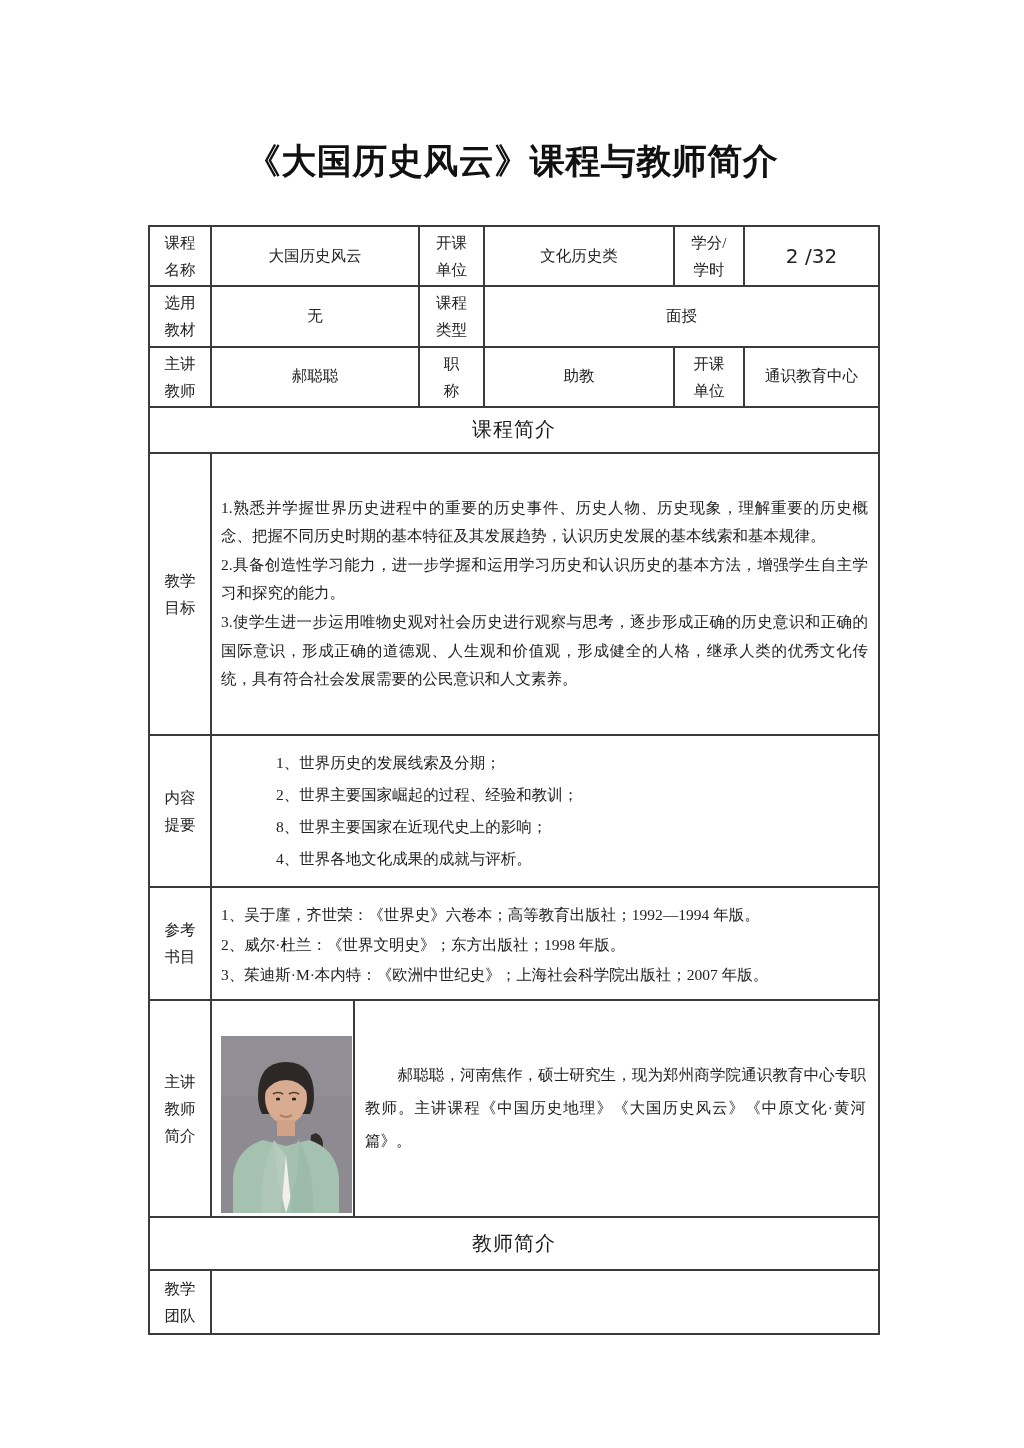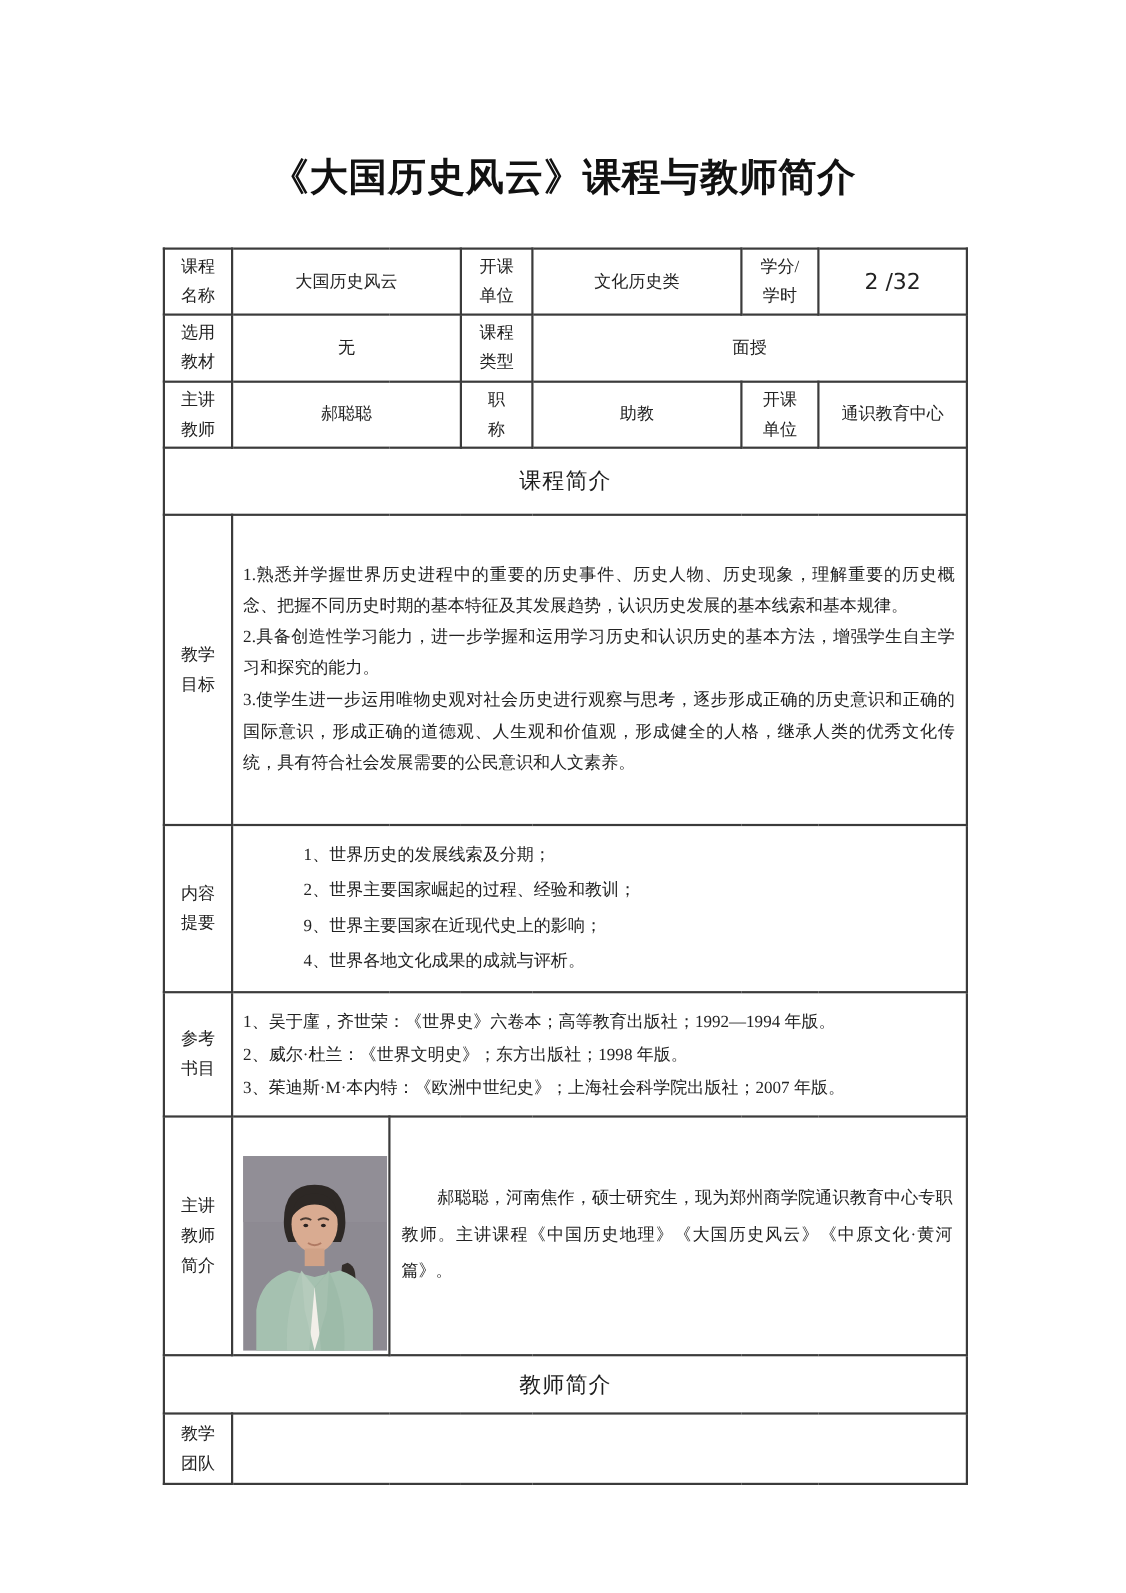--- a/index.html
+++ b/index.html
@@ -154,21 +154,21 @@
       <td class="lbl-cell">
             <span class="wrap1">职称</span>
           </td>
       <td class="val-cell">助教</td>
       <td class="lbl-cell">
             <span class="wrap2">开课单位</span>
           </td>
       <td class="val-cell">通识教育中心</td>
     </tr>
 
-    <tr style="height:61px">
+    <tr style="height:46px">
       <td class="section-cell" colspan="7">课程简介</td>
     </tr>
 
     <tr style="height:282px">
       <td class="lbl-cell">
             <span class="wrap2">教学目标</span>
           </td>
       <td class="obj-cell" colspan="6">
         <p>1.熟悉并学握世界历史进程中的重要的历史事件、历史人物、历史现象，理解重要的历史概念、把握不同历史时期的基本特征及其发展趋势，认识历史发展的基本线索和基本规律。</p>
         <p>2.具备创造性学习能力，进一步学握和运用学习历史和认识历史的基本方法，增强学生自主学习和探究的能力。</p>
@@ -176,21 +176,21 @@
       </td>
     </tr>
 
     <tr style="height:152px">
       <td class="lbl-cell">
             <span class="wrap2">内容提要</span>
           </td>
       <td class="outline-cell" colspan="6">
         <p>1、世界历史的发展线索及分期；</p>
         <p>2、世界主要国家崛起的过程、经验和教训；</p>
-        <p>9、世界主要国家在近现代史上的影响；</p>
+        <p>8、世界主要国家在近现代史上的影响；</p>
         <p>4、世界各地文化成果的成就与评析。</p>
       </td>
     </tr>
 
     <tr style="height:113px">
       <td class="lbl-cell">
             <span class="wrap2">参考书目</span>
           </td>
       <td class="refs-cell" colspan="6">
         <p>1、吴于廑，齐世荣：《世界史》六卷本；高等教育出版社；1992—1994 年版。</p>

